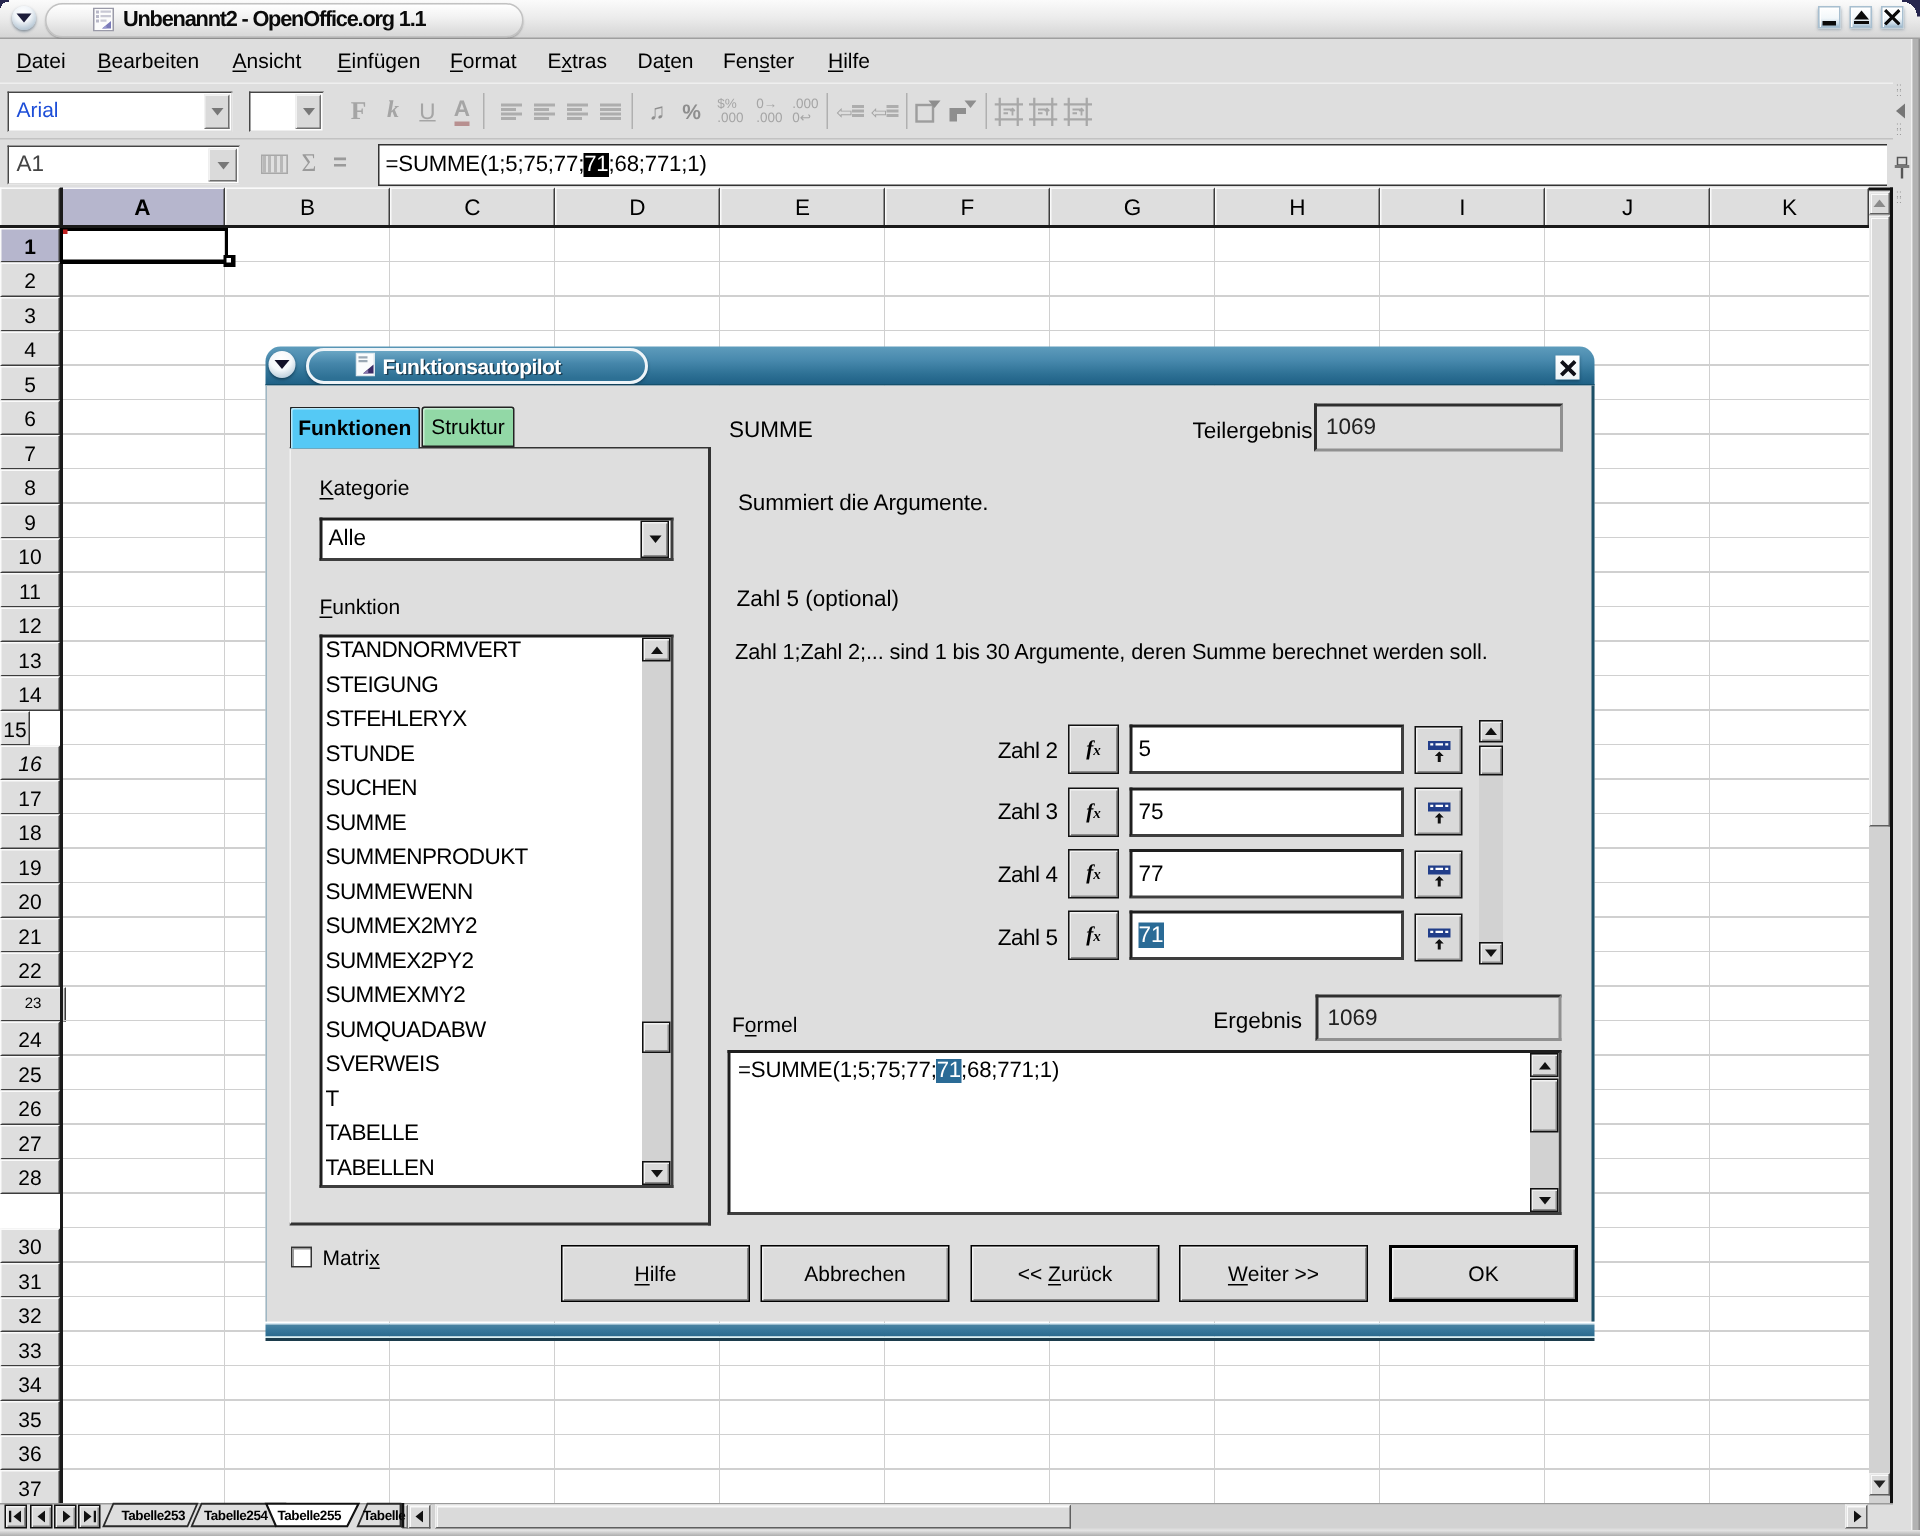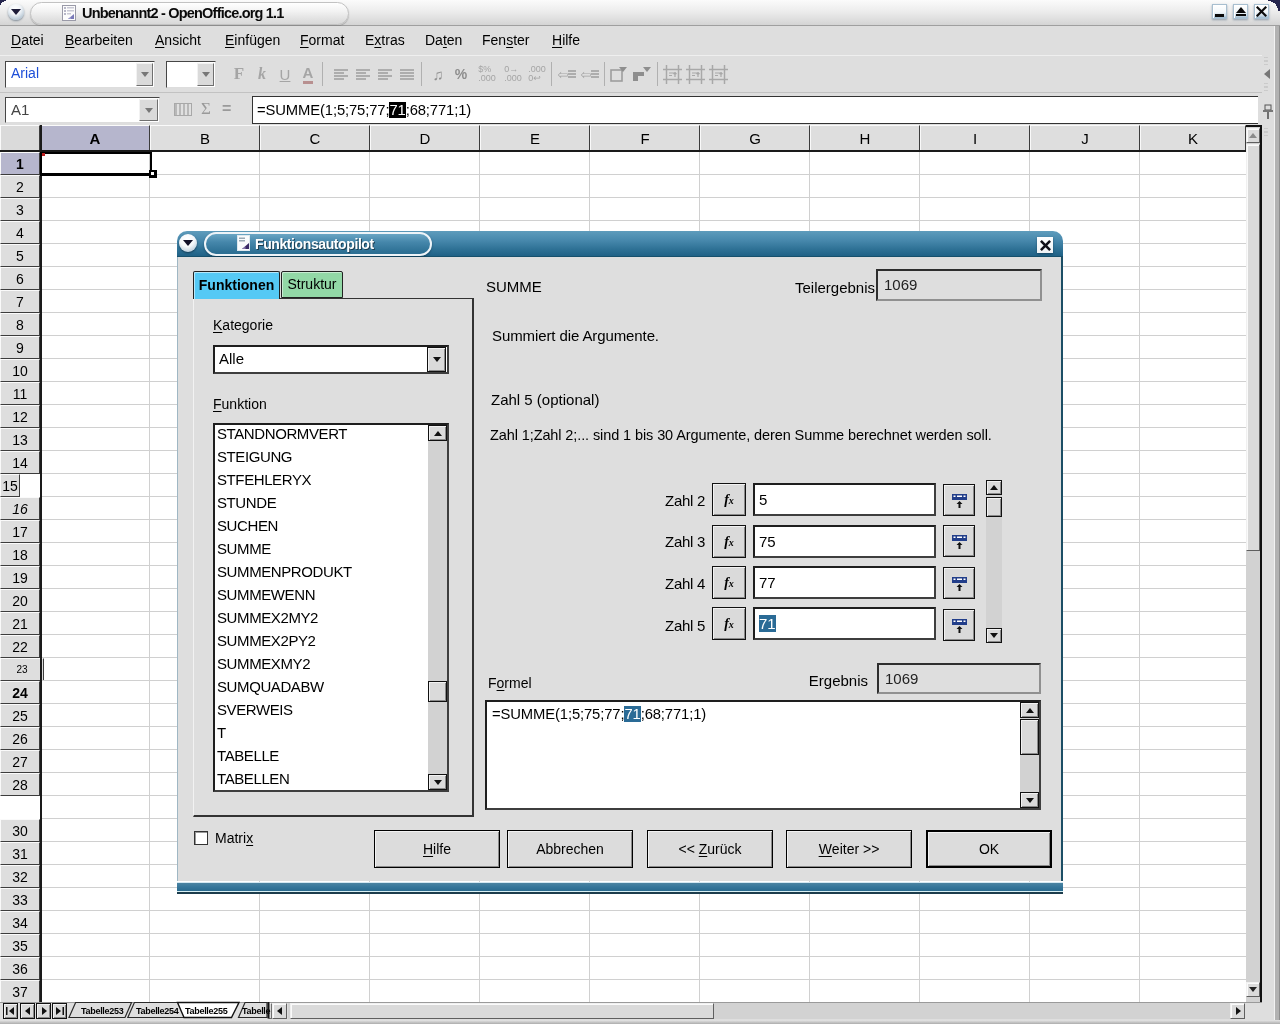--- a/index.html
+++ b/index.html
@@ -239,21 +239,21 @@
 <div class="ab ctr" style="left:0;top:451px;width:40px;height:23px;background:#dedede;border:1px solid;border-color:#fafafa #3c3c3c #3c3c3c #fafafa;font-size:14px;font-weight:normal;">14</div>
 <div class="ab ctr" style="left:0;top:474px;width:20px;height:23px;background:#dedede;border:1px solid;border-color:#fafafa #3c3c3c #3c3c3c #fafafa;font-size:14px;font-weight:normal;">15</div>
 <div class="ab ctr" style="left:0;top:497px;width:40px;height:23px;background:#dedede;border:1px solid;border-color:#fafafa #3c3c3c #3c3c3c #fafafa;font-size:14px;font-weight:normal;font-style:italic;">16</div>
 <div class="ab ctr" style="left:0;top:520px;width:40px;height:23px;background:#dedede;border:1px solid;border-color:#fafafa #3c3c3c #3c3c3c #fafafa;font-size:14px;font-weight:normal;">17</div>
 <div class="ab ctr" style="left:0;top:543px;width:40px;height:23px;background:#dedede;border:1px solid;border-color:#fafafa #3c3c3c #3c3c3c #fafafa;font-size:14px;font-weight:normal;">18</div>
 <div class="ab ctr" style="left:0;top:566px;width:40px;height:23px;background:#dedede;border:1px solid;border-color:#fafafa #3c3c3c #3c3c3c #fafafa;font-size:14px;font-weight:normal;">19</div>
 <div class="ab ctr" style="left:0;top:589px;width:40px;height:23px;background:#dedede;border:1px solid;border-color:#fafafa #3c3c3c #3c3c3c #fafafa;font-size:14px;font-weight:normal;">20</div>
 <div class="ab ctr" style="left:0;top:612px;width:40px;height:23px;background:#dedede;border:1px solid;border-color:#fafafa #3c3c3c #3c3c3c #fafafa;font-size:14px;font-weight:normal;">21</div>
 <div class="ab ctr" style="left:0;top:635px;width:40px;height:23px;background:#dedede;border:1px solid;border-color:#fafafa #3c3c3c #3c3c3c #fafafa;font-size:14px;font-weight:normal;">22</div>
 <div class="ab ctr" style="left:0;top:658px;width:44px;height:23px;background:#dedede;border:1px solid;border-color:#fafafa #3c3c3c #3c3c3c #fafafa;font-size:10px;font-weight:normal;">23</div>
-<div class="ab ctr" style="left:0;top:681px;width:40px;height:23px;background:#dedede;border:1px solid;border-color:#fafafa #3c3c3c #3c3c3c #fafafa;font-size:14px;font-weight:bold;">24</div>
+<div class="ab ctr" style="left:0;top:681px;width:40px;height:23px;background:#dedede;border:1px solid;border-color:#fafafa #3c3c3c #3c3c3c #fafafa;font-size:14px;font-weight:normal;">24</div>
 <div class="ab ctr" style="left:0;top:704px;width:40px;height:23px;background:#dedede;border:1px solid;border-color:#fafafa #3c3c3c #3c3c3c #fafafa;font-size:14px;font-weight:normal;">25</div>
 <div class="ab ctr" style="left:0;top:727px;width:40px;height:23px;background:#dedede;border:1px solid;border-color:#fafafa #3c3c3c #3c3c3c #fafafa;font-size:14px;font-weight:normal;">26</div>
 <div class="ab ctr" style="left:0;top:750px;width:40px;height:23px;background:#dedede;border:1px solid;border-color:#fafafa #3c3c3c #3c3c3c #fafafa;font-size:14px;font-weight:normal;">27</div>
 <div class="ab ctr" style="left:0;top:773px;width:40px;height:23px;background:#dedede;border:1px solid;border-color:#fafafa #3c3c3c #3c3c3c #fafafa;font-size:14px;font-weight:normal;">28</div>
 <div class="ab ctr" style="left:0;top:796px;width:40px;height:23px;background:#dedede;border:1px solid;border-color:#fafafa #3c3c3c #3c3c3c #fafafa;font-size:18px;font-weight:normal;margin-top:30px;">29</div>
 <div class="ab ctr" style="left:0;top:819px;width:40px;height:23px;background:#dedede;border:1px solid;border-color:#fafafa #3c3c3c #3c3c3c #fafafa;font-size:14px;font-weight:normal;">30</div>
 <div class="ab ctr" style="left:0;top:842px;width:40px;height:23px;background:#dedede;border:1px solid;border-color:#fafafa #3c3c3c #3c3c3c #fafafa;font-size:14px;font-weight:normal;">31</div>
 <div class="ab ctr" style="left:0;top:865px;width:40px;height:23px;background:#dedede;border:1px solid;border-color:#fafafa #3c3c3c #3c3c3c #fafafa;font-size:14px;font-weight:normal;">32</div>
 <div class="ab ctr" style="left:0;top:888px;width:40px;height:23px;background:#dedede;border:1px solid;border-color:#fafafa #3c3c3c #3c3c3c #fafafa;font-size:14px;font-weight:normal;">33</div>
 <div class="ab ctr" style="left:0;top:911px;width:40px;height:23px;background:#dedede;border:1px solid;border-color:#fafafa #3c3c3c #3c3c3c #fafafa;font-size:14px;font-weight:normal;">34</div>

